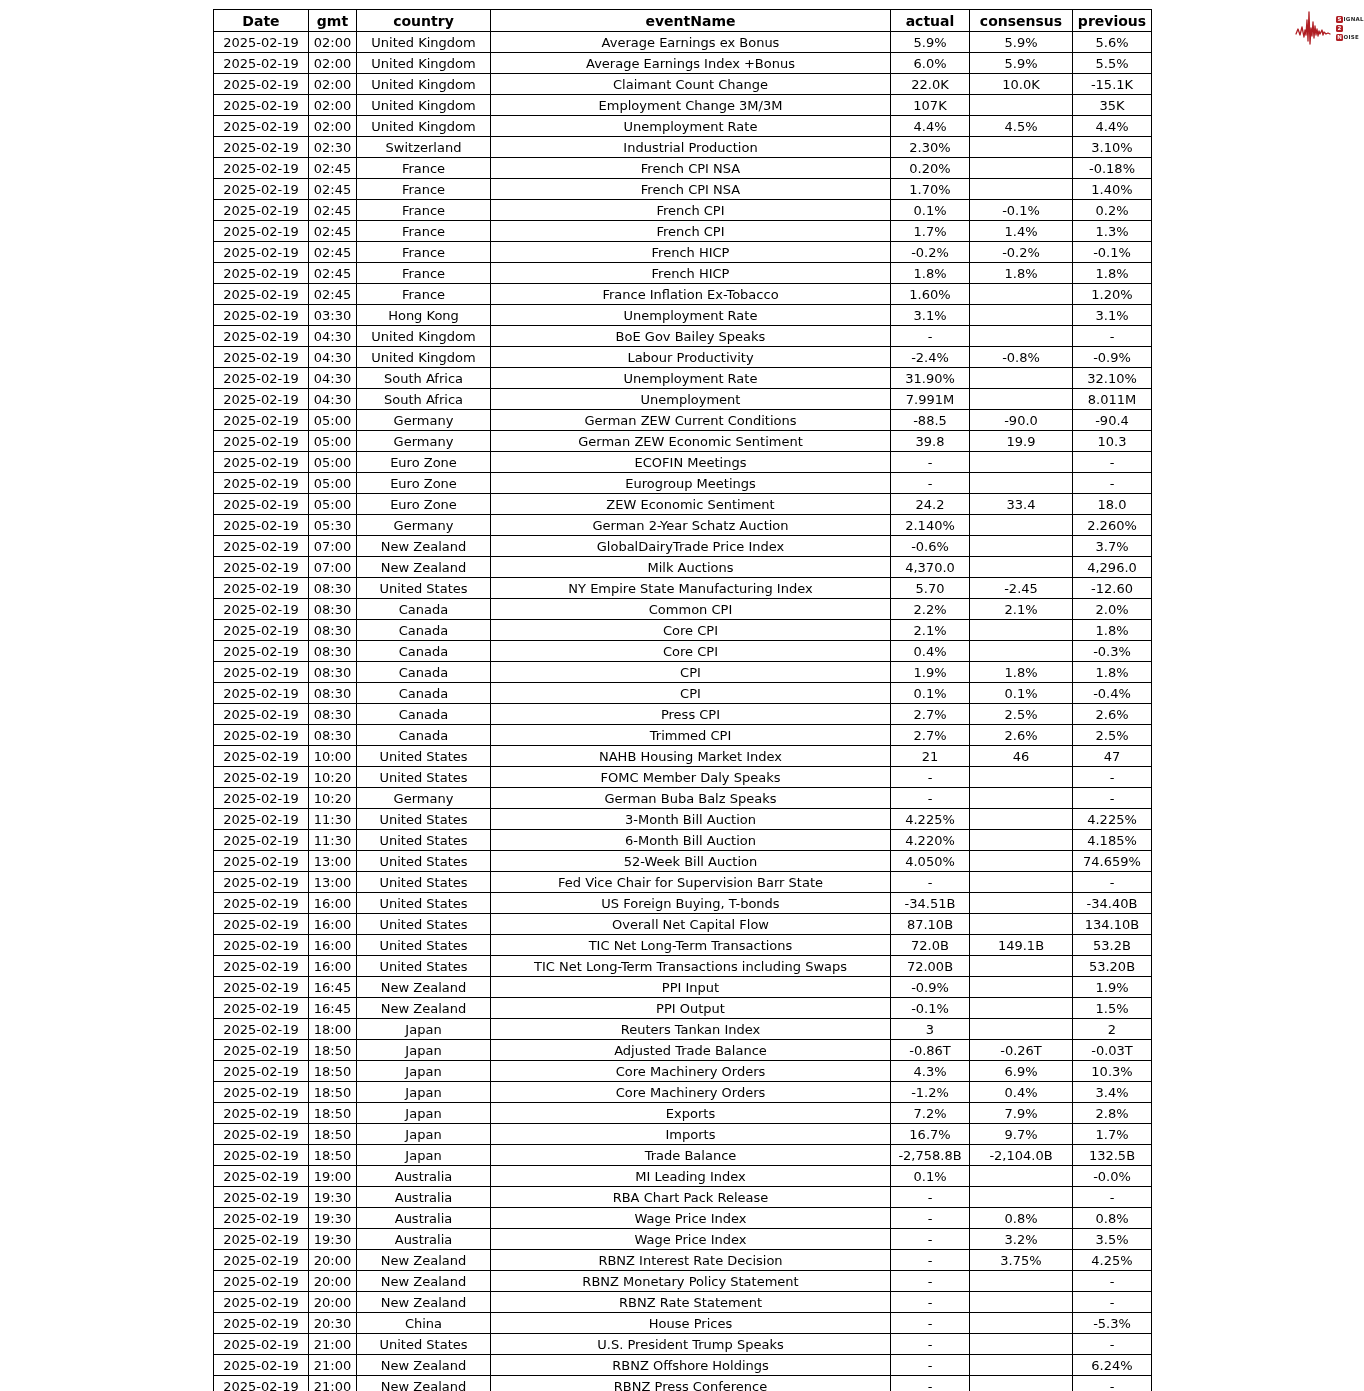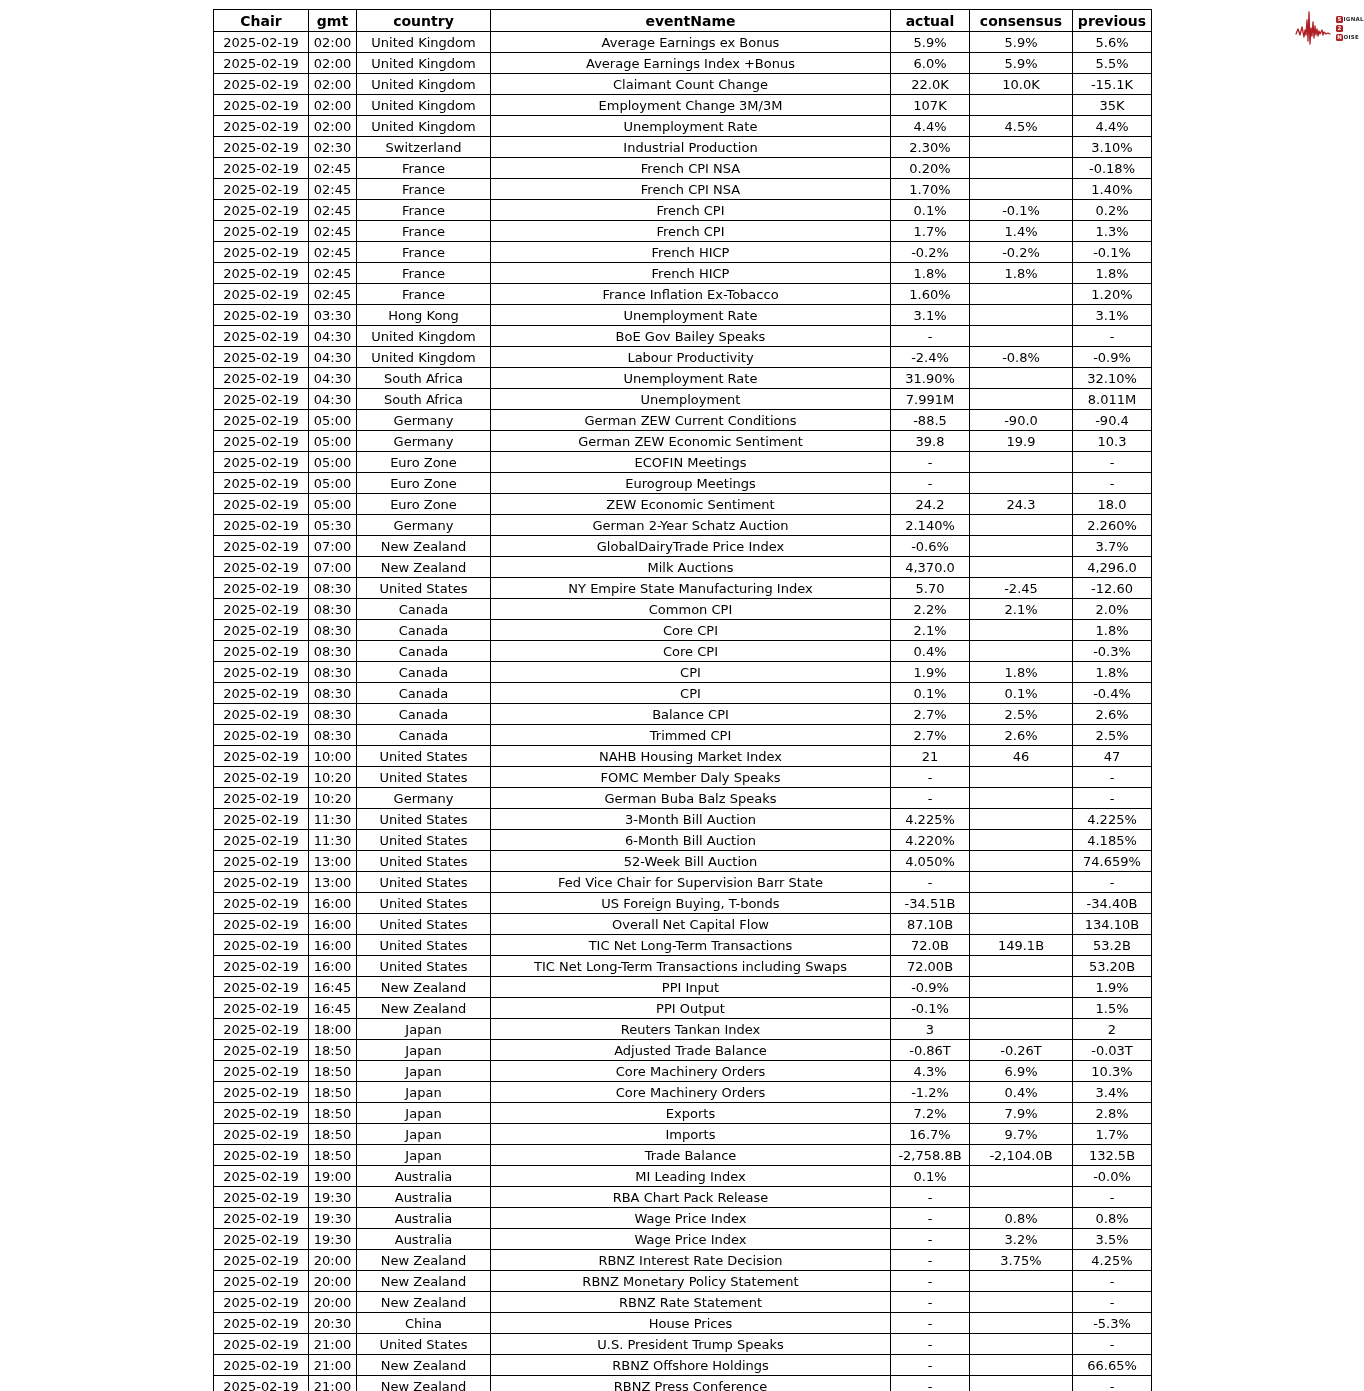--- a/index.html
+++ b/index.html
@@ -99,21 +99,21 @@
       <col style="width:95px">
       <col style="width:48px">
       <col style="width:134px">
       <col style="width:400px">
       <col style="width:79px">
       <col style="width:103px">
       <col style="width:79px">
     </colgroup>
     <thead>
       <tr id="header-row">
-          <th>Chair</th>
+          <th>Date</th>
           <th>gmt</th>
           <th>country</th>
           <th>eventName</th>
           <th>actual</th>
           <th>consensus</th>
           <th>previous</th>
         </tr>
     </thead>
     <tbody id="table-body">
         <tr>
@@ -313,21 +313,21 @@
           <td>-</td>
           <td></td>
           <td>-</td>
         </tr>
         <tr>
           <td>2025-02-19</td>
           <td>05:00</td>
           <td>Euro Zone</td>
           <td>ZEW Economic Sentiment</td>
           <td>24.2</td>
-          <td>24.3</td>
+          <td>33.4</td>
           <td>18.0</td>
         </tr>
         <tr>
           <td>2025-02-19</td>
           <td>05:30</td>
           <td>Germany</td>
           <td>German 2-Year Schatz Auction</td>
           <td>2.140%</td>
           <td></td>
           <td>2.260%</td>
@@ -401,21 +401,21 @@
           <td>Canada</td>
           <td>CPI</td>
           <td>0.1%</td>
           <td>0.1%</td>
           <td>-0.4%</td>
         </tr>
         <tr>
           <td>2025-02-19</td>
           <td>08:30</td>
           <td>Canada</td>
-          <td>Balance CPI</td>
+          <td>Press CPI</td>
           <td>2.7%</td>
           <td>2.5%</td>
           <td>2.6%</td>
         </tr>
         <tr>
           <td>2025-02-19</td>
           <td>08:30</td>
           <td>Canada</td>
           <td>Trimmed CPI</td>
           <td>2.7%</td>
@@ -683,21 +683,21 @@
           <td></td>
           <td>-</td>
         </tr>
         <tr>
           <td>2025-02-19</td>
           <td>21:00</td>
           <td>New Zealand</td>
           <td>RBNZ Offshore Holdings</td>
           <td>-</td>
           <td></td>
-          <td>66.65%</td>
+          <td>6.24%</td>
         </tr>
         <tr>
           <td>2025-02-19</td>
           <td>21:00</td>
           <td>New Zealand</td>
           <td>RBNZ Press Conference</td>
           <td>-</td>
           <td></td>
           <td>-</td>
         </tr>

